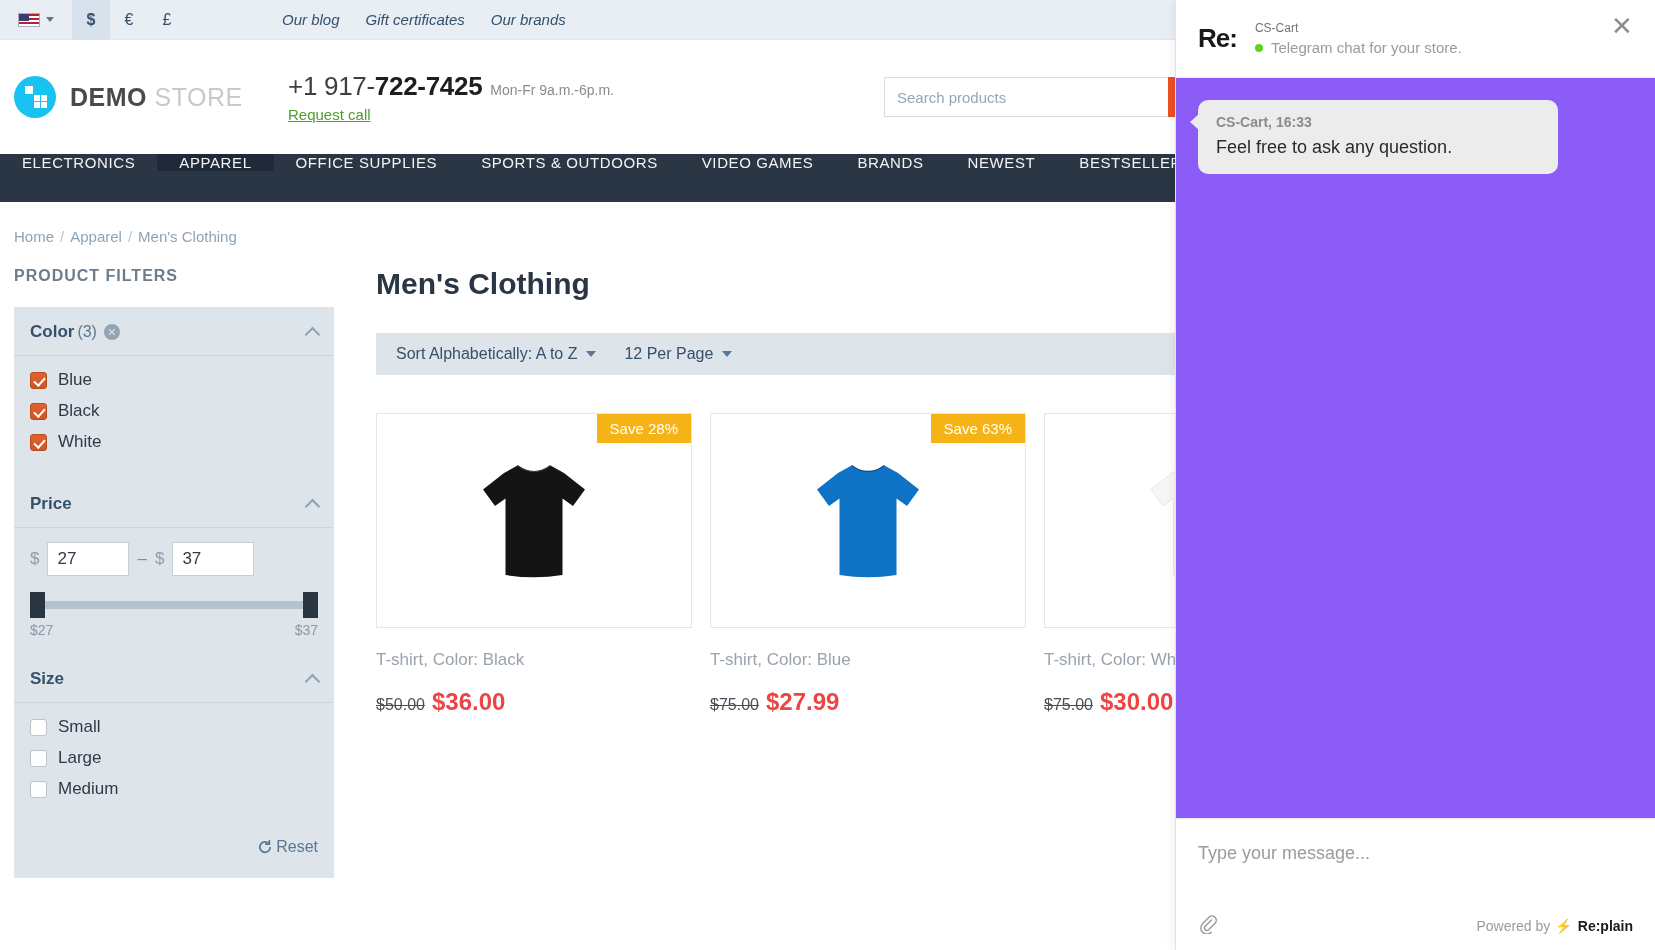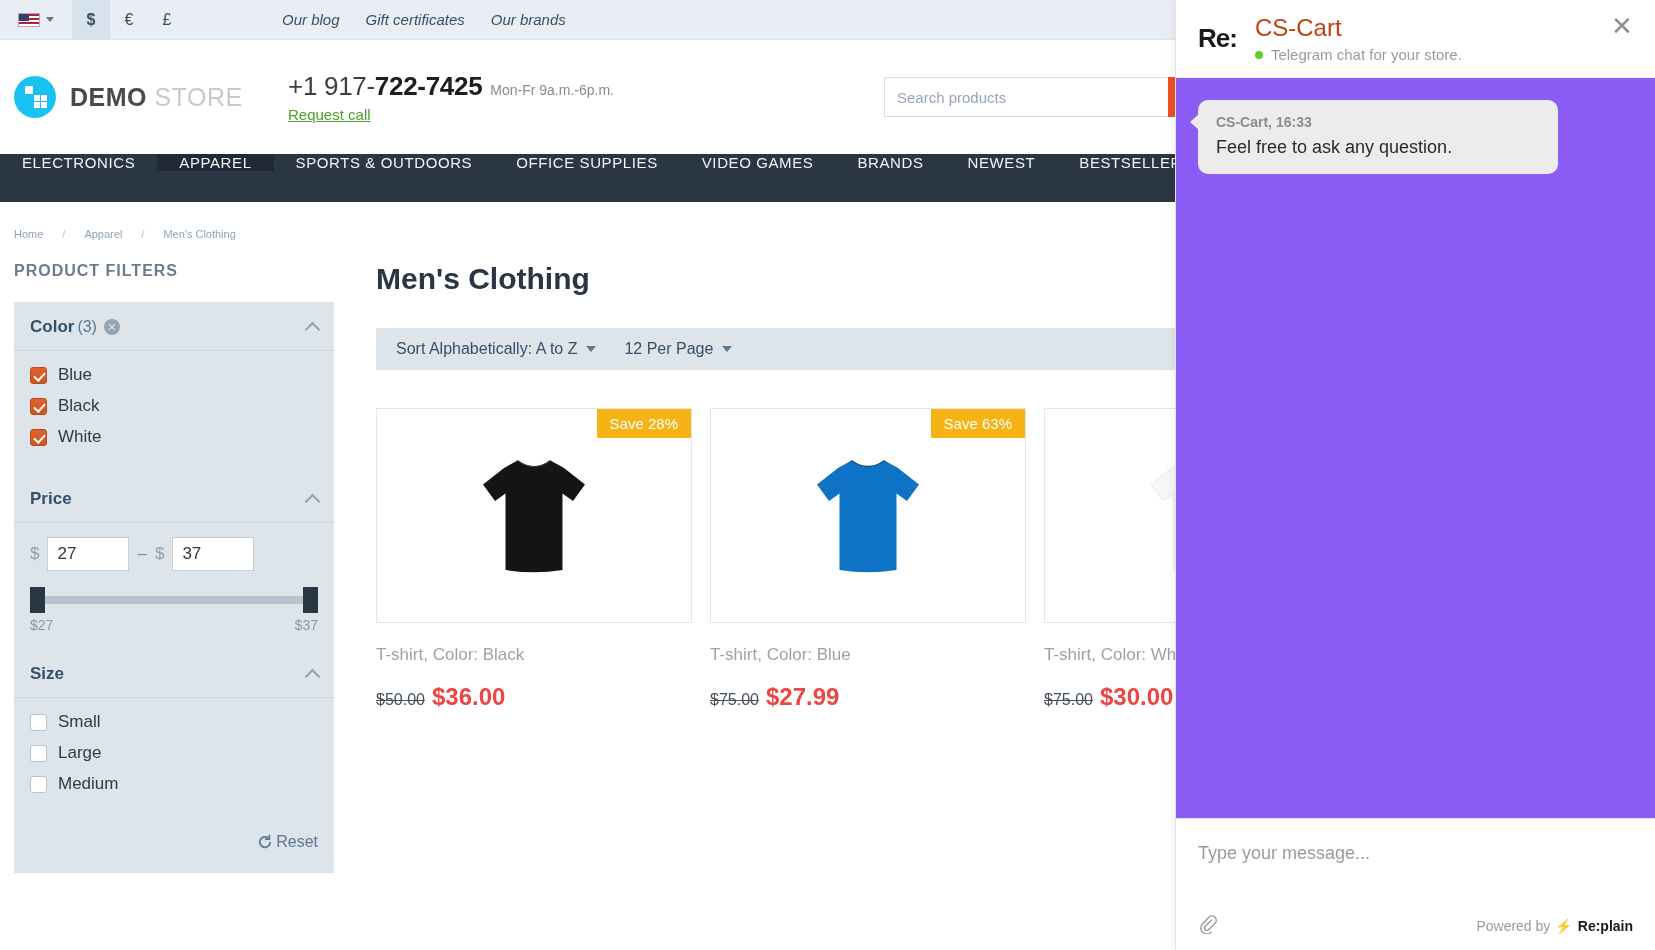--- a/index.html
+++ b/index.html
@@ -130,22 +130,22 @@
     letter-spacing: .6px;
     text-decoration: none;
     white-space: nowrap;
   }
   .nav-item.active { background: #202937; }
   .nav-item.sale { color: #f47321; font-weight: bold; }
 
   
   .breadcrumb {
     padding: 26px 0 0 14px;
-    font-size: 11px; color: #8fa3b5;
-    display: flex; gap: 19px;
+    font-size: 15px; color: #8fa3b5;
+    display: flex; gap: 6px;
   }
   .breadcrumb a { color: #8fa3b5; text-decoration: none; }
   .breadcrumb .sep { color: #b8c5d0; }
 
   
   .content { display: flex; padding: 0 0 0 14px; margin-top: 22px; }
 
   
   .sidebar { width: 320px; flex: 0 0 320px; }
   .filters-title {
@@ -284,21 +284,21 @@
   }
   .chat-head {
     height: 78px; display: flex; align-items: center;
     padding: 2px 22px; border-bottom: 1px solid #ececec;
     position: relative;
   }
   .chat-logo {
     font-size: 26px; font-weight: bold; color: #1a1a1a;
     letter-spacing: -1px; margin-right: 18px;
   }
-  .chat-name { font-size: 24px; color: #c2410c; }
+  .chat-name { font-size: 12px; color: #737373; }
   .chat-status {
     display: flex; align-items: center; gap: 8px;
     font-size: 15px; color: #9b9b9b; margin-top: 4px;
   }
   .dot-green { width: 8px; height: 8px; border-radius: 50%; background: #5cd322; }
   .chat-close {
     position: absolute; right: 20px; top: 14px;
     width: 26px; height: 26px; cursor: pointer;
     color: #8d8d8d; font-size: 26px; line-height: 24px; text-align: center;
     font-family: "Liberation Sans", sans-serif; font-weight: 300;
@@ -406,22 +406,22 @@
     <div class="cart-text">
       <div class="cart-title">MY CART</div>
       <div class="cart-sub">Cart is empty</div>
     </div>
   </div>
 </div>
 
 <div class="nav">
   <a class="nav-item" href="#">ELECTRONICS</a>
   <a class="nav-item active" href="#">APPAREL</a>
+  <a class="nav-item" href="#">OFFICE SUPPLIES</a>
   <a class="nav-item" href="#">SPORTS &amp; OUTDOORS</a>
-  <a class="nav-item" href="#">OFFICE SUPPLIES</a>
   <a class="nav-item" href="#">VIDEO GAMES</a>
   <a class="nav-item" href="#">BRANDS</a>
   <a class="nav-item" href="#">NEWEST</a>
   <a class="nav-item" href="#">BESTSELLERS</a>
   <a class="nav-item sale" href="#">SALES</a>
 </div>
 
 <div class="breadcrumb">
   <a href="#">Home</a>
   <span class="sep">/</span>

